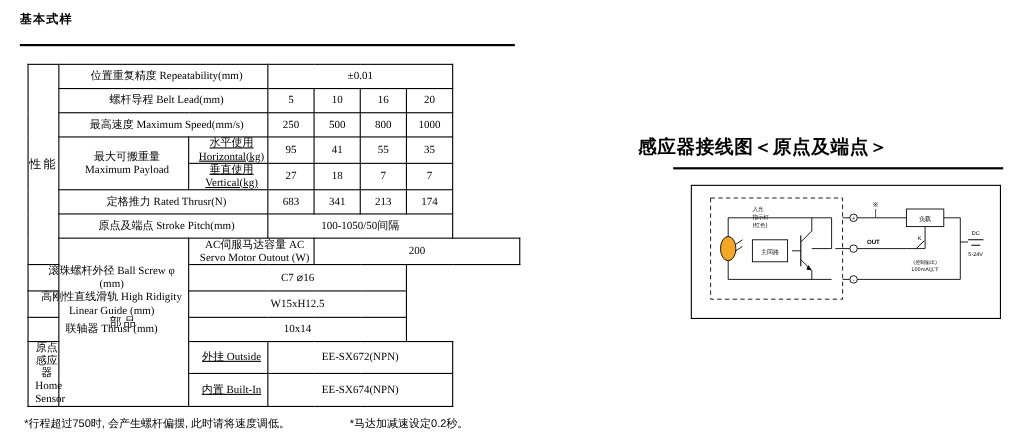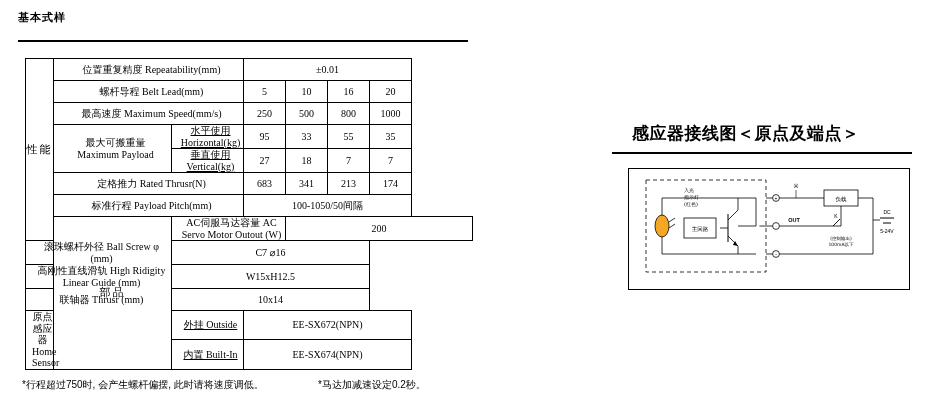--- a/index.html
+++ b/index.html
@@ -117,21 +117,21 @@
     position: absolute;
     left: 0;
     top: 0;
     white-space: nowrap;
     text-align: right;
   }
 
   
   .diagram-title {
     position: absolute;
-    left: 632px;
+    left: 580px;
     top: 122px;
     font-size: 17px;
     font-weight: bold;
     letter-spacing: 0.5px;
   }
   .diagram-rule {
     position: absolute;
     left: 612px;
     top: 152px;
     width: 300px;
@@ -196,21 +196,21 @@
       <td class="val mono">1000</td>
     </tr>
 
     <tr>
       <td class="lbl2 mono two-line" rowspan="2">
         <i>最大可搬重量</i>
         <i>Maximum Payload</i>
       </td>
       <td class="sub mono">水平使用Horizontal(kg)</td>
       <td class="val mono">95</td>
-      <td class="val mono">33</td>
+      <td class="val mono">41</td>
       <td class="val mono">55</td>
       <td class="val mono">35</td>
     </tr>
 
     <tr>
       <td class="sub mono">垂直使用Vertical(kg)</td>
       <td class="val mono">27</td>
       <td class="val mono">18</td>
       <td class="val mono">7</td>
       <td class="val mono">7</td>
@@ -218,21 +218,21 @@
 
     <tr>
       <td class="lbl mono" colspan="2">定格推力 Rated Thrusr(N)</td>
       <td class="val mono">683</td>
       <td class="val mono">341</td>
       <td class="val mono">213</td>
       <td class="val mono">174</td>
     </tr>
 
     <tr>
-      <td class="lbl mono" colspan="2">标准行程 Payload Pitch(mm)</td>
+      <td class="lbl mono" colspan="2">原点及端点 Stroke Pitch(mm)</td>
       <td class="mono" colspan="4">100-1050/50间隔</td>
     </tr>
 
     <tr>
       <td class="cat cn" rowspan="6">
         <span>部品</span>
       </td>
       <td class="lbl mono" colspan="2">AC伺服马达容量 AC Servo Motor Outout (W)</td>
       <td class="mono" colspan="4">200</td>
     </tr>

